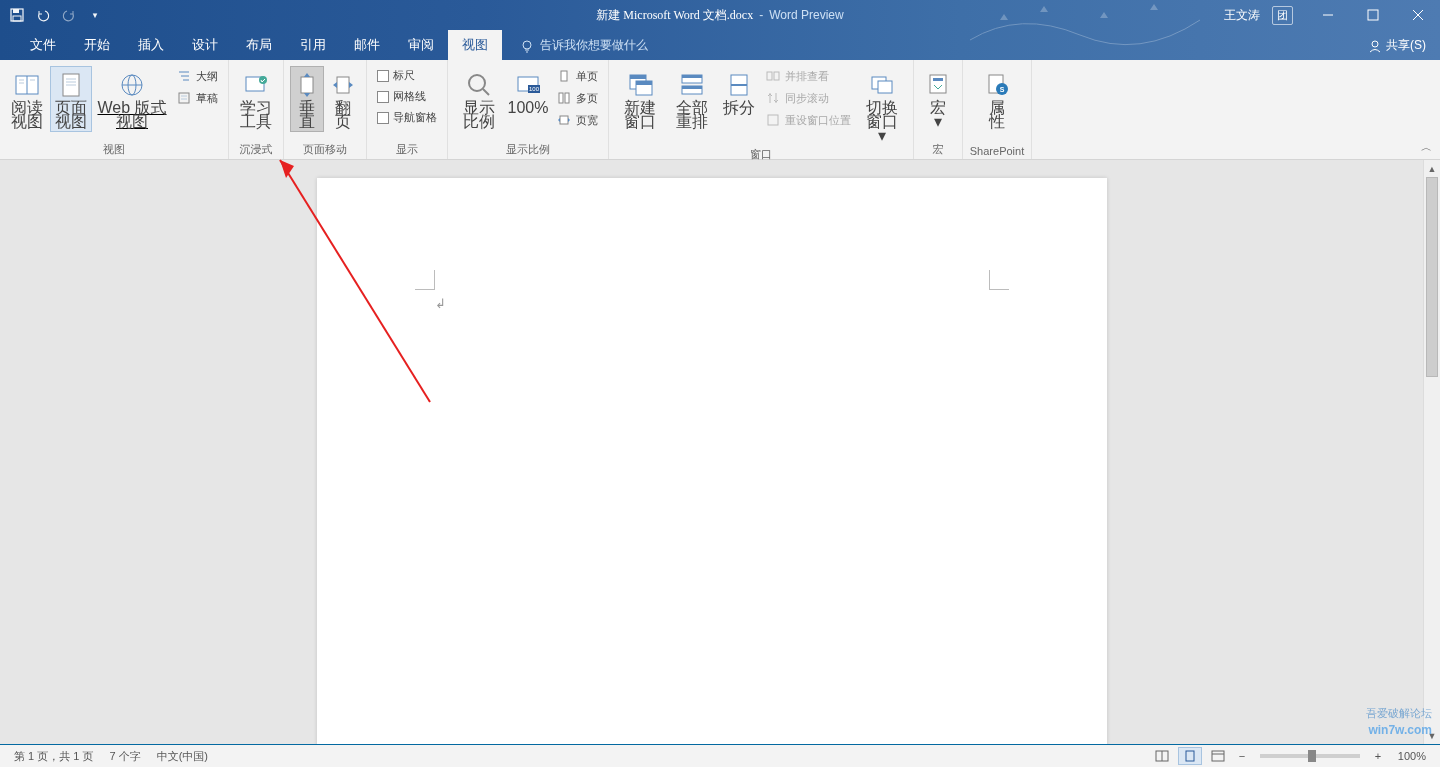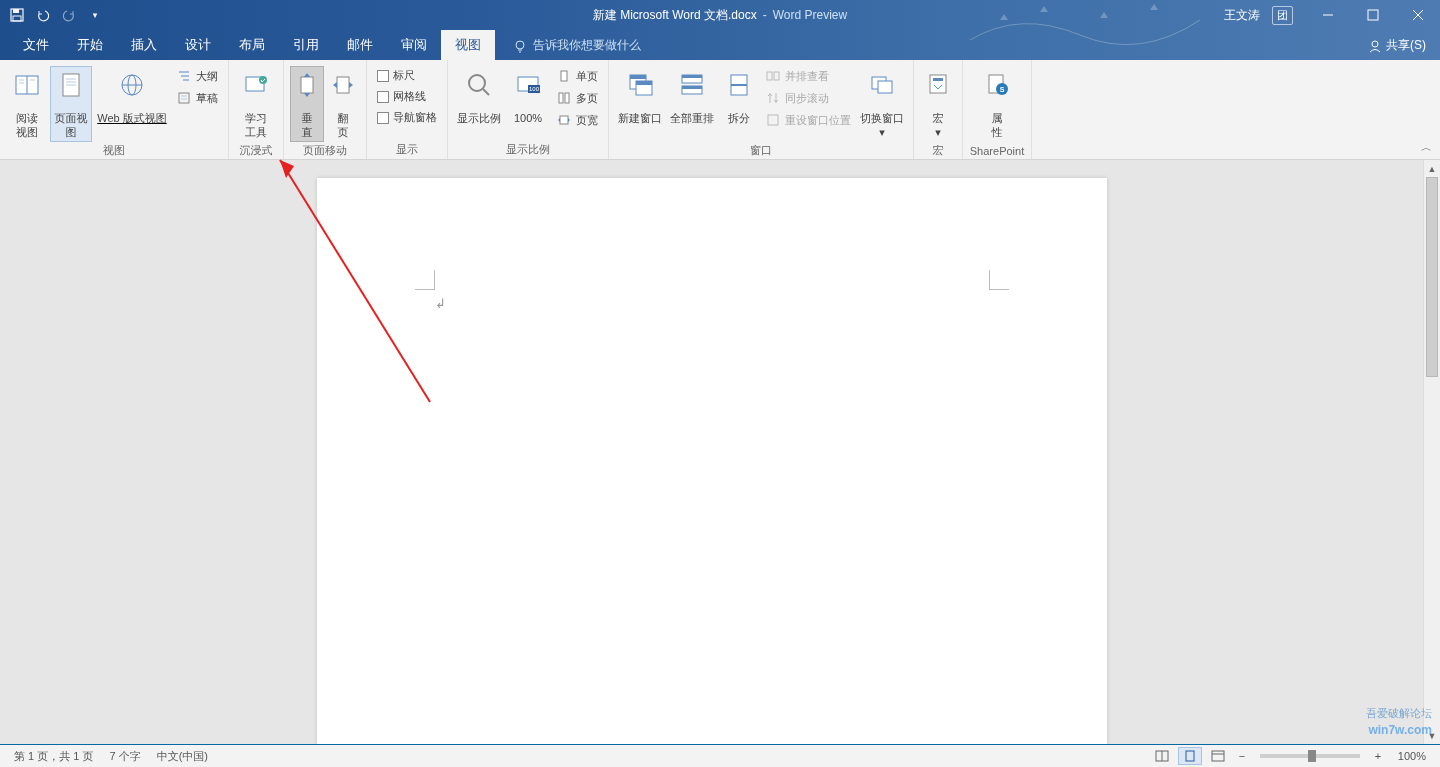--- a/index.html
+++ b/index.html
@@ -3,47 +3,47 @@
 <meta charset="utf-8">
 <style>
 * { margin: 0; padding: 0; box-sizing: border-box; font-family: "Microsoft YaHei", "Segoe UI", sans-serif; }
 body { width: 1440px; height: 767px; overflow: hidden; background: #e6e6e6; position: relative; }
 
 
 .title-bar { height: 30px; background: linear-gradient(to right, #1e4e8c, #2a5a99, #3e6fa8, #4e7bb2); display: flex; align-items: center; color: #fff; font-size: 12px; position: relative; }
 .title-bar .qat { display: flex; align-items: center; gap: 8px; padding-left: 8px; }
 .title-bar .qat span { width: 18px; height: 18px; display: flex; align-items: center; justify-content: center; opacity: 0.95; cursor: pointer; }
 .title-center { position: absolute; left: 50%; transform: translateX(-50%); display: flex; gap: 6px; align-items: center; }
-.title-center .doc-title { color: #fff; }
+.title-center .doc-title { color: #fff; font-family: Liberation Serif, serif; }
 .title-center .app-name { color: #cde0f4; }
 .title-right { margin-left: auto; display: flex; align-items: center; gap: 12px; padding-right: 0; }
 .win-btns { display: flex; }
 .win-btn { width: 45px; height: 30px; display: flex; align-items: center; justify-content: center; cursor: pointer; }
 .decor { position: absolute; right: 220px; top: 0; width: 260px; height: 60px; opacity: 0.25; pointer-events: none; }
 
 
-.tab-strip { height: 30px; background: linear-gradient(to right, #1e4e8c, #2a5a99, #3e6fa8, #4e7bb2); display: flex; align-items: flex-end; color: #fff; font-size: 13px; padding-left: 9px; }
+.tab-strip { height: 30px; background: linear-gradient(to right, #1e4e8c, #2a5a99, #3e6fa8, #4e7bb2); display: flex; align-items: flex-end; color: #fff; font-size: 13px; padding-left: 16px; }
 .tab { padding: 6px 14px 6px 14px; cursor: pointer; }
 .tab.file { background: transparent; }
 .tab.active { background: #f3f3f3; color: #2a5a99; }
 .tell-me { display: flex; align-items: center; gap: 6px; color: #cde0f4; margin-left: 10px; font-size: 12px; padding: 6px 8px; }
 .tell-me .bulb { width: 14px; height: 14px; }
 .share-link { margin-left: auto; padding: 6px 14px; font-size: 12px; color: #fff; display: flex; align-items: center; gap: 4px; }
 
 
 .ribbon { height: 100px; background: #f3f3f3; border-bottom: 1px solid #d4d4d4; display: flex; position: relative; }
 .group { display: flex; flex-direction: column; align-items: center; border-right: 1px solid #e0e0e0; padding: 2px 6px 0 6px; }
 .group-body { flex: 1; display: flex; align-items: flex-start; gap: 2px; padding-top: 4px; }
 .group-label { font-size: 11px; color: #666; padding: 1px 0 2px 0; text-align: center; width: 100%; }
 .big-btn { display: flex; flex-direction: column; align-items: center; width: 42px; padding: 2px 2px; cursor: pointer; border: 1px solid transparent; }
 .big-btn.wide { width: 76px; text-decoration: underline; }
 .big-btn.active { background: #dbe7f4; border: 1px solid #a8c4e0; }
 .big-btn.active2 { background: #d0d0d0; border: 1px solid #b0b0b0; }
 .big-btn .ico { width: 32px; height: 32px; display: flex; align-items: center; justify-content: center; }
-.big-btn .lbl { font-size: 11px; color: #444; text-align: center; line-height: 14px; margin-top: 10px; }
+.big-btn .lbl { font-size: 16px; color: #444; text-align: center; line-height: 14px; margin-top: 0; }
 .small-list { display: flex; flex-direction: column; gap: 2px; justify-content: flex-start; }
 .small-btn { display: flex; align-items: center; gap: 4px; font-size: 11px; color: #444; padding: 2px 4px; cursor: pointer; white-space: nowrap; }
 .small-btn .ico-s { width: 16px; height: 16px; display: flex; align-items: center; justify-content: center; }
 .small-btn.disabled { color: #a8a8a8; }
 .checkbox { width: 12px; height: 12px; border: 1px solid #888; background: #fff; display: inline-block; }
 .collapse-ribbon { position: absolute; right: 8px; bottom: 4px; font-size: 11px; color: #666; cursor: pointer; }
 
 
 .doc-area { position: absolute; top: 160px; left: 0; right: 0; bottom: 23px; background: #e6e6e6; }
 .page { position: absolute; left: 317px; top: 18px; width: 790px; height: 720px; background: #fff; box-shadow: 0 0 4px rgba(0,0,0,0.15); }

